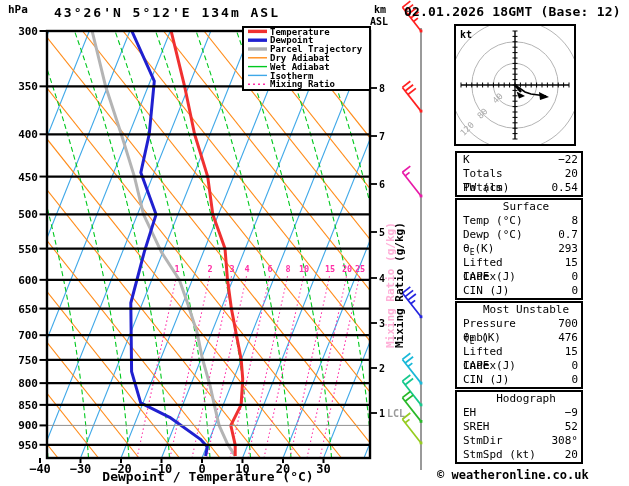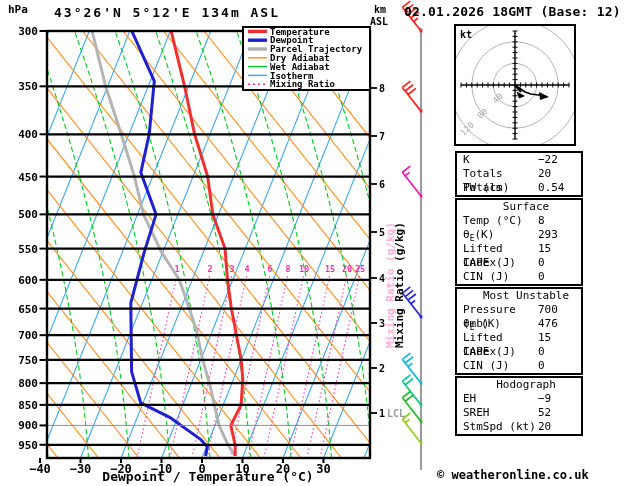--- a/index.html
+++ b/index.html
@@ -6,21 +6,21 @@
   body{width:629px;height:486px;position:relative;font-family:"DejaVu Sans Mono","Liberation Mono",monospace;color:#000;}
   .abs{position:absolute;white-space:nowrap;}
   .title{left:54px;top:5px;font-size:13px;font-weight:bold;letter-spacing:2px;}
   .hpa{left:8px;top:3px;font-size:11px;font-weight:bold;}
   .date{left:404px;top:4px;font-size:13px;font-weight:bold;letter-spacing:0.2px;}
   .footer{left:437px;top:468px;font-size:12px;font-weight:bold;}
   #datatable{position:absolute;left:455px;top:151px;width:128px;}
   .tsec{border:2px solid #000;background:#fff;margin-bottom:1px;box-sizing:border-box;}
   .trow{display:flex;height:14px;line-height:14px;font-size:11px;padding:0 3px 0 6px;}
   .trow .lbl{flex:1;text-align:left;}
-  .trow .val{width:40px;text-align:left;}
+  .trow .val{width:40px;text-align:right;}
   .ttitle{height:14px;line-height:14px;font-size:11px;text-align:center;margin-left:14px;}
   sub.th{font-size:8px;}
   svg{position:absolute;left:0;top:0;}
 </style>
 </head>
 <body>
 
 <svg id="chart" width="629" height="486" viewBox="0 0 629 486">
   <defs>
     <clipPath id="plotclip">
@@ -331,20 +331,24 @@
         <span class="val">0.54</span>
       </div>
     </div>
     <div class="tsec">
       <div class="ttitle">Surface</div>
       <div class="trow">
         <span class="lbl">Temp (°C)</span>
         <span class="val">8</span>
       </div>
       <div class="trow">
+        <span class="lbl">Dewp (°C)</span>
+        <span class="val">0.7</span>
+      </div>
+      <div class="trow">
         <span class="lbl">θ<sub class="th">E</sub>(K)</span>
         <span class="val">293</span>
       </div>
       <div class="trow">
         <span class="lbl">Lifted Index</span>
         <span class="val">15</span>
       </div>
       <div class="trow">
         <span class="lbl">CAPE (J)</span>
         <span class="val">0</span>
@@ -379,20 +383,24 @@
     </div>
     <div class="tsec">
       <div class="ttitle">Hodograph</div>
       <div class="trow">
         <span class="lbl">EH</span>
         <span class="val">−9</span>
       </div>
       <div class="trow">
         <span class="lbl">SREH</span>
         <span class="val">52</span>
+      </div>
+      <div class="trow">
+        <span class="lbl">StmDir</span>
+        <span class="val">308°</span>
       </div>
       <div class="trow">
         <span class="lbl">StmSpd (kt)</span>
         <span class="val">20</span>
       </div>
     </div>
   </div>
 <div class="abs footer">© weatheronline.co.uk</div>
 
 </body></html>

